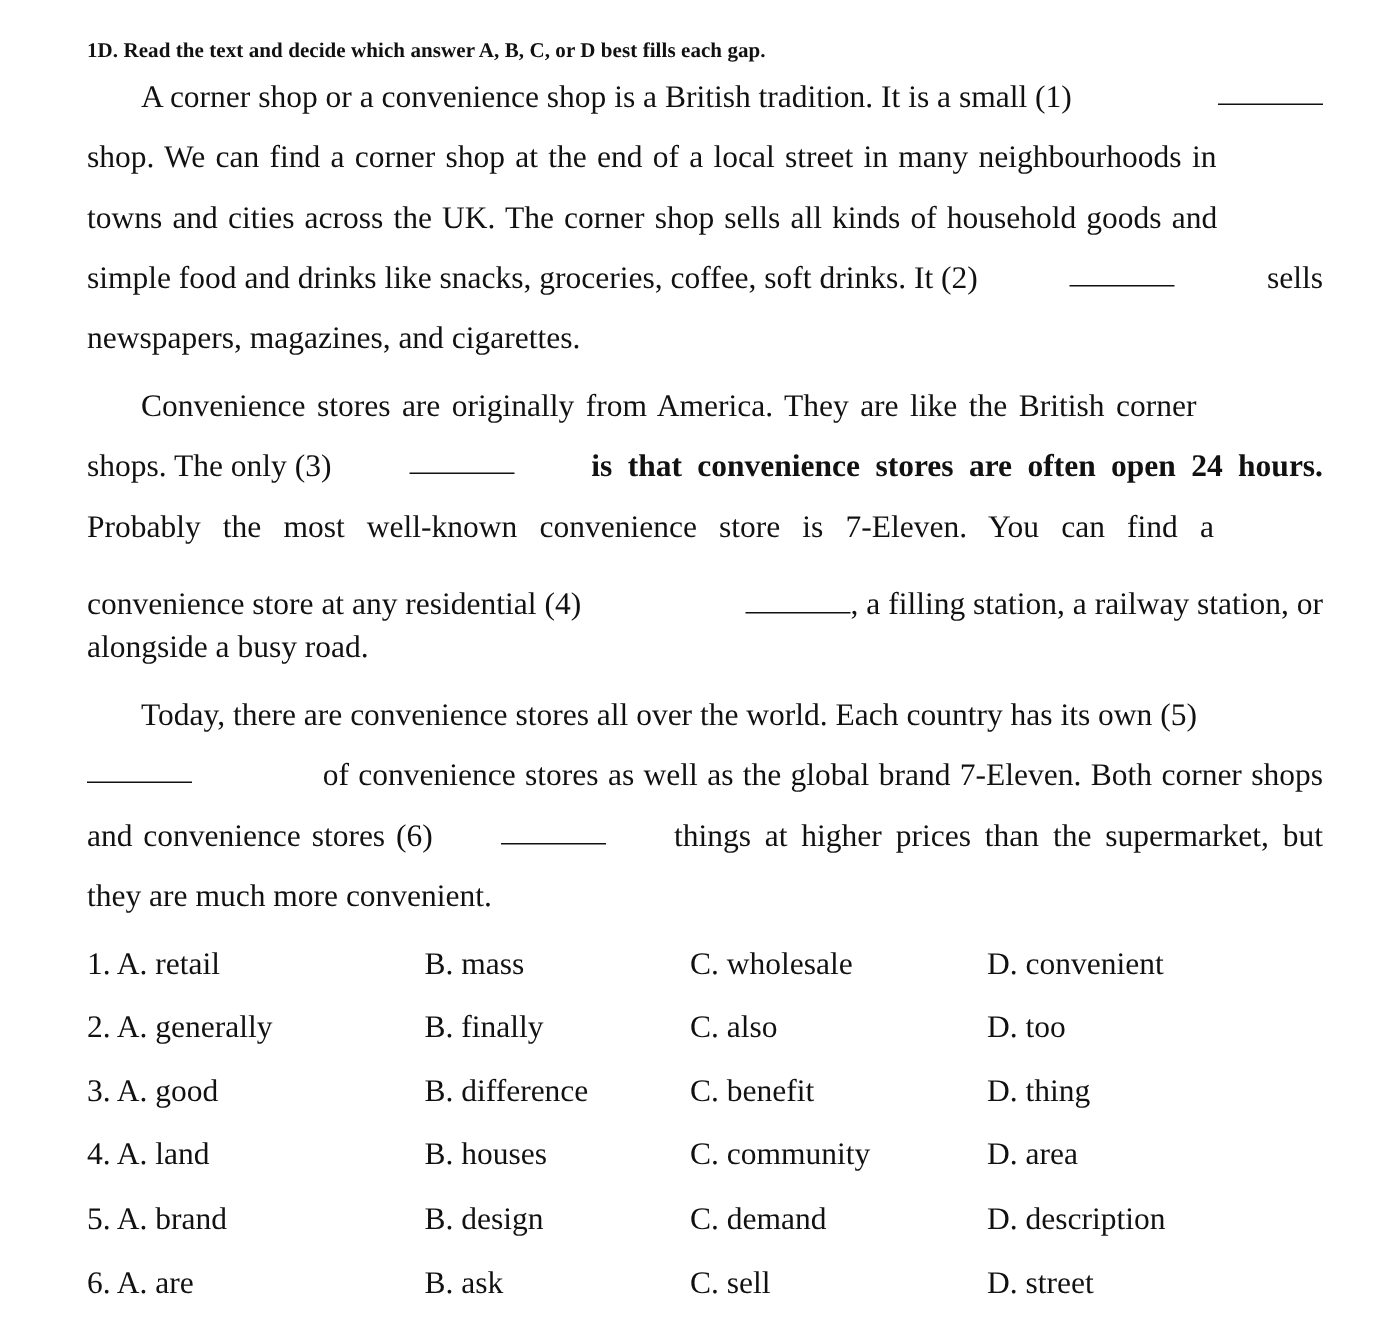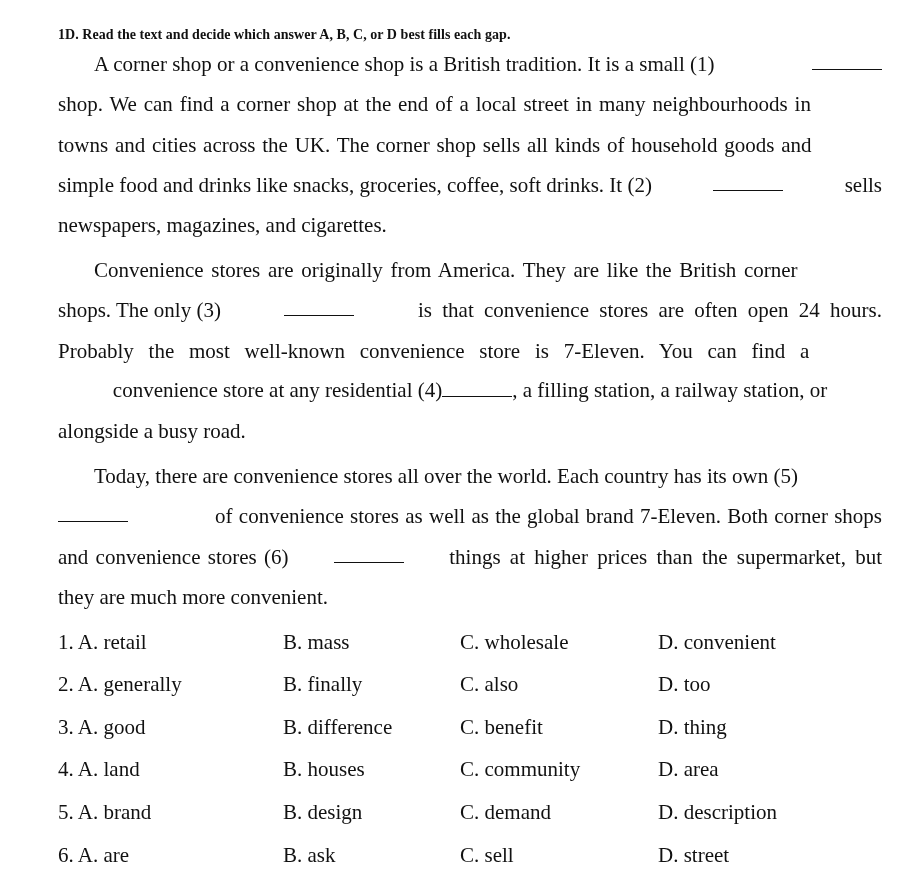--- a/index.html
+++ b/index.html
@@ -98,26 +98,26 @@
     </div>
   </div>
 
   <div>
     <div class="line indent" style="top:255px;">
       <span style="word-spacing:2.4px;">Convenience stores are originally from America. They are like the British corner</span>
     </div>
     <div class="line justify" style="top:295px;gap:12px;">
       <span>shops. The only (3)</span>
       <span class="gap"></span>
-      <span style="word-spacing:5px;">is that convenience stores are often open 24 hours.</span>
+      <span style="word-spacing:5px;font-weight:bold;">is that convenience stores are often open 24 hours.</span>
     </div>
     <div class="line" style="top:336px;">
       <span style="word-spacing:9.5px;">Probably the most well-known convenience store is 7-Eleven. You can find a</span>
     </div>
-    <div class="line justify" style="top:375px;justify-content:center;">
+    <div class="line justify" style="top:387px;">
       <span>convenience store at any residential (4)</span>
       <span style="display:flex; align-items:baseline;">
         <span class="gap"></span>
         <span>, a filling station, a railway station, or</span>
       </span>
     </div>
     <div class="line" style="top:416px;">
       <span>alongside a busy road.</span>
     </div>
   </div>

